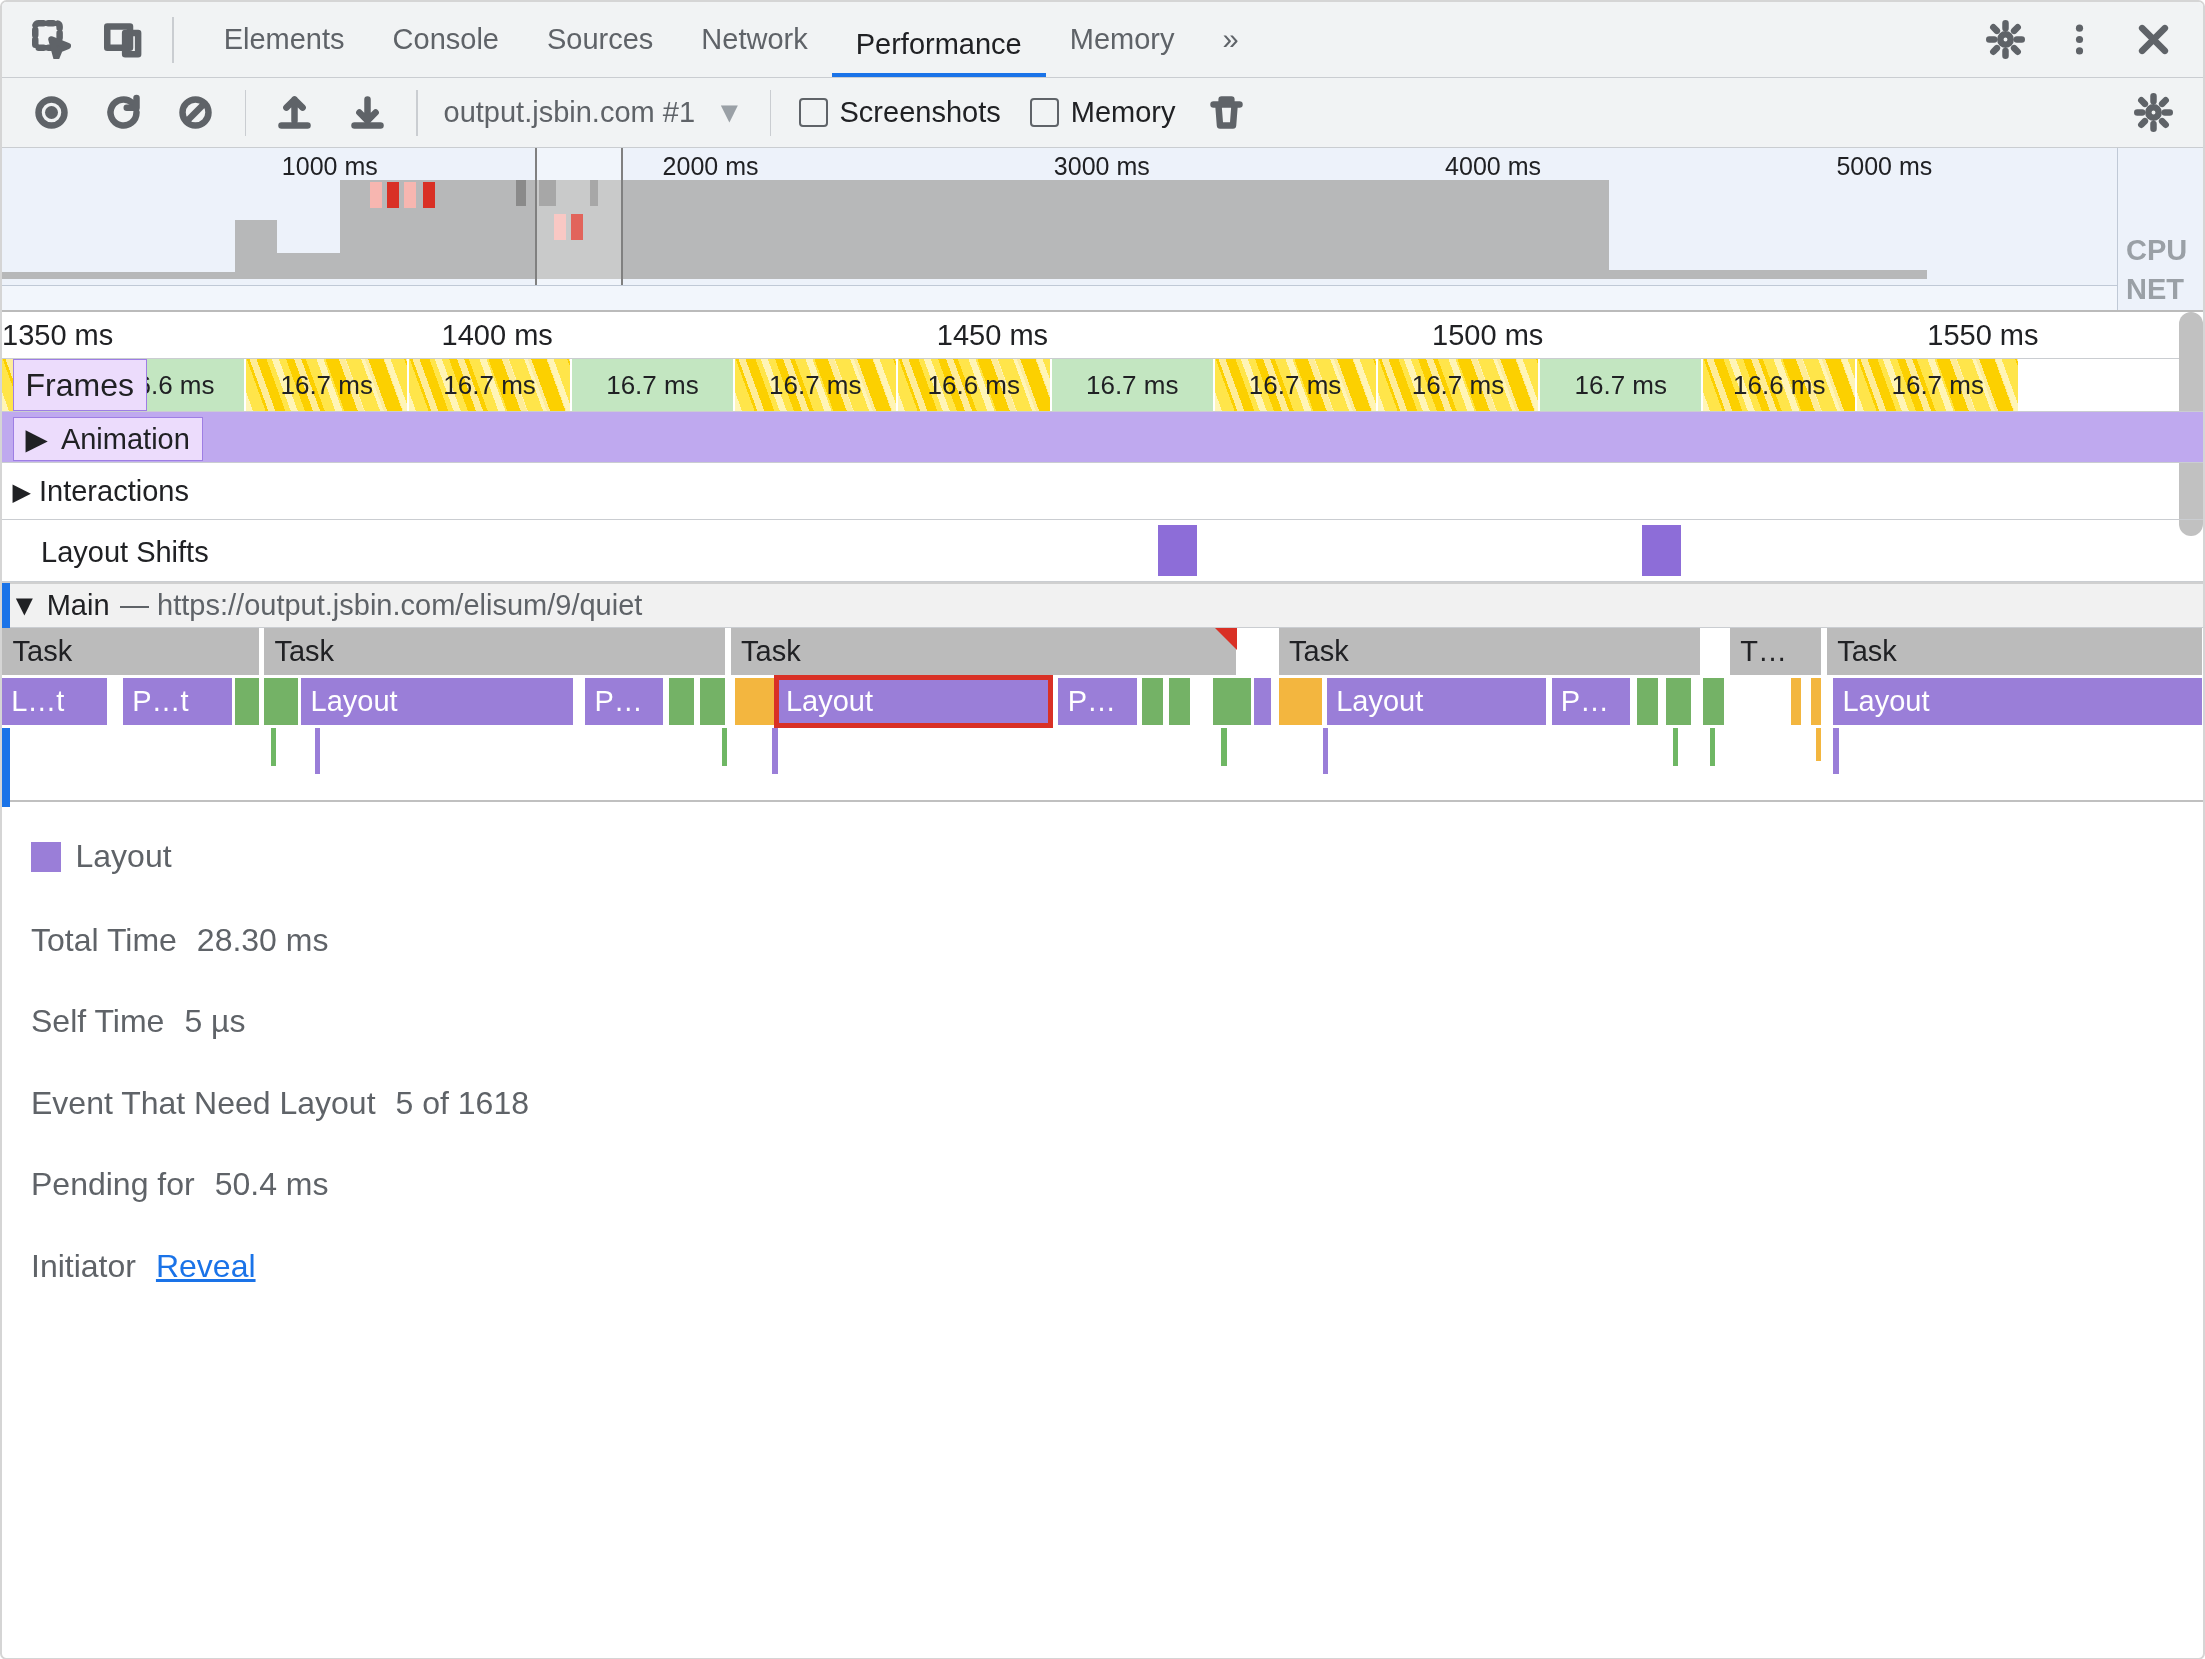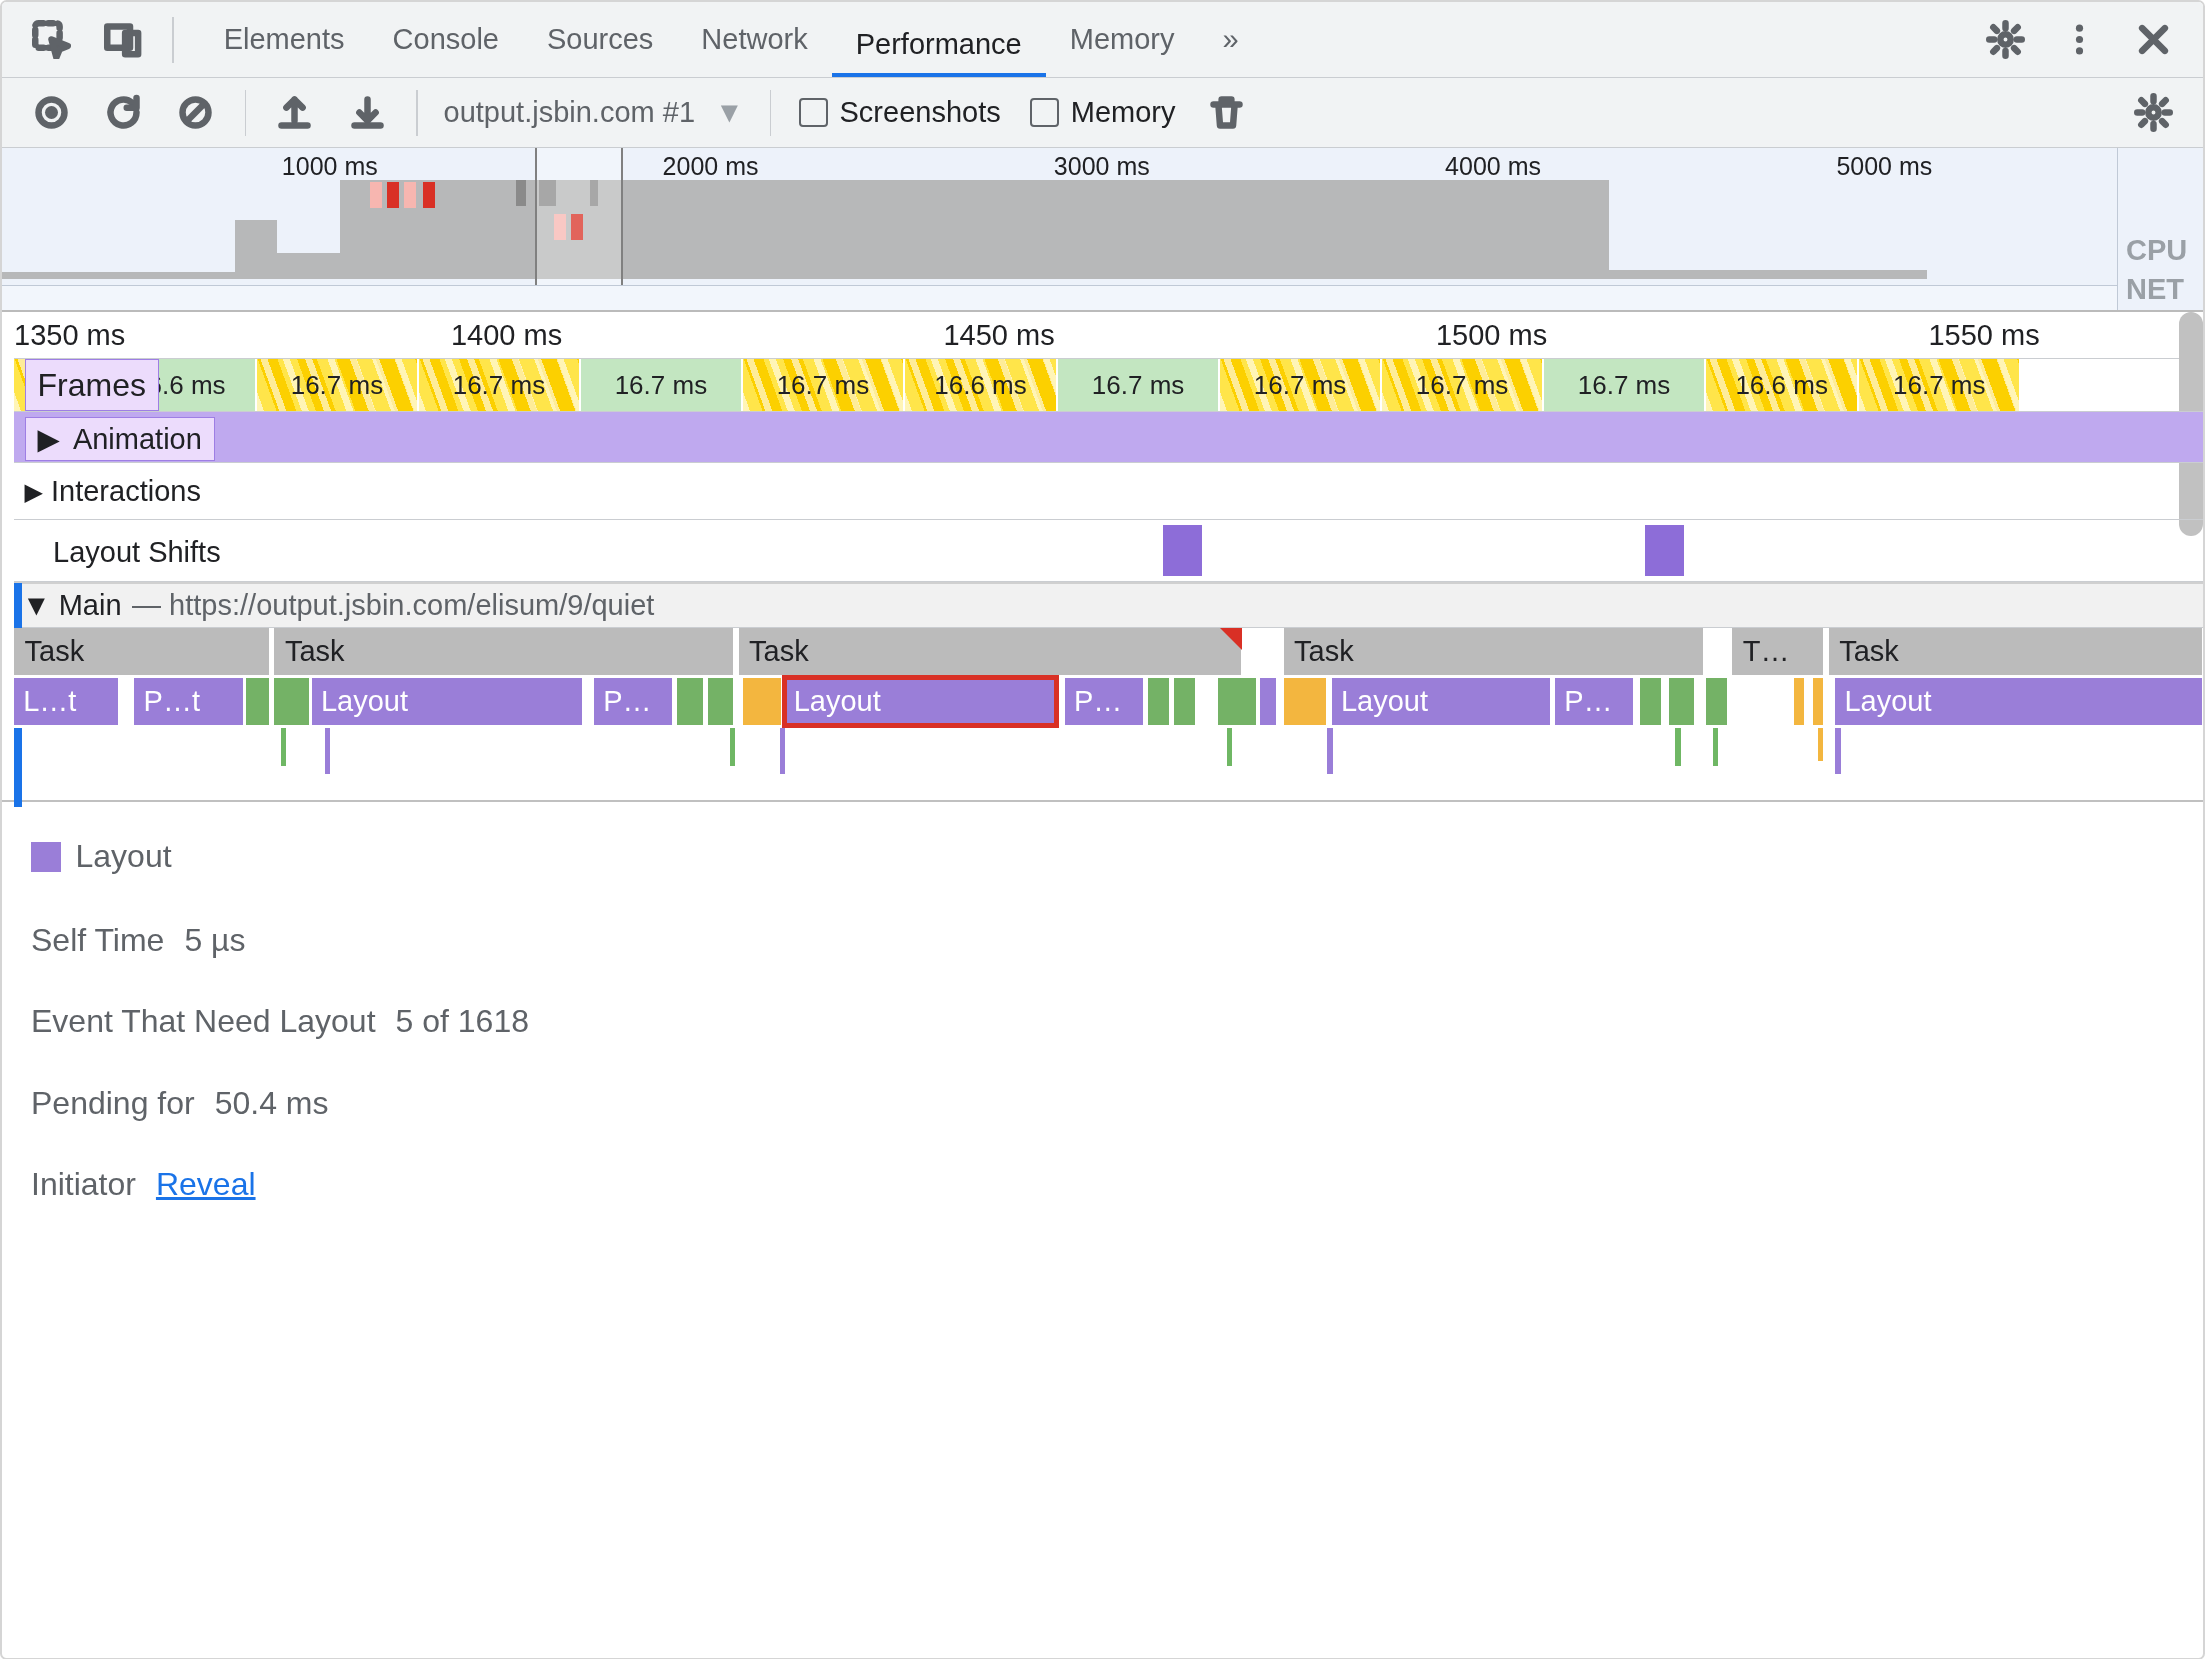--- a/index.html
+++ b/index.html
@@ -309,21 +309,21 @@
     <div class="cpu-tick grey" style="left:27.8%; width:8px;"></div>
   </div>
   <div class="net-row"></div>
   <div class="viewport-box" style="left:24.2%; width:4.0%;"></div>
   <div class="labels-right">
     <div class="cpu">CPU</div>
     <div>NET</div>
   </div>
 </div>
 
-<div class="flame-wrap" style="position:relative;margin-left:12px;">
+<div class="flame-wrap" style="position:relative;">
 
   <div class="ruler">
     <span class="first">1350 ms</span>
     <span style="left:22.5%">1400 ms</span>
     <span style="left:45%">1450 ms</span>
     <span style="left:67.5%">1500 ms</span>
     <span style="left:90%">1550 ms</span>
   </div>
 
   <div class="track-scrollbar"></div>
@@ -468,20 +468,24 @@
 
 <div class="bottom-tabs-wrap">
 
   <div class="details">
     <div class="title">
       <span class="swatch"></span>
       <span>Layout</span>
     </div>
 
     <div class="kv">
+      <span class="k">Total Time</span>
+      <span class="v">28.30 ms</span>
+    </div>
+    <div class="kv">
       <span class="k">Self Time</span>
       <span class="v">5 µs</span>
     </div>
     <div class="kv">
       <span class="k">Event That Need Layout</span>
       <span class="v">5 of 1618</span>
     </div>
     <div class="kv">
       <span class="k">Pending for</span>
       <span class="v">50.4 ms</span>

